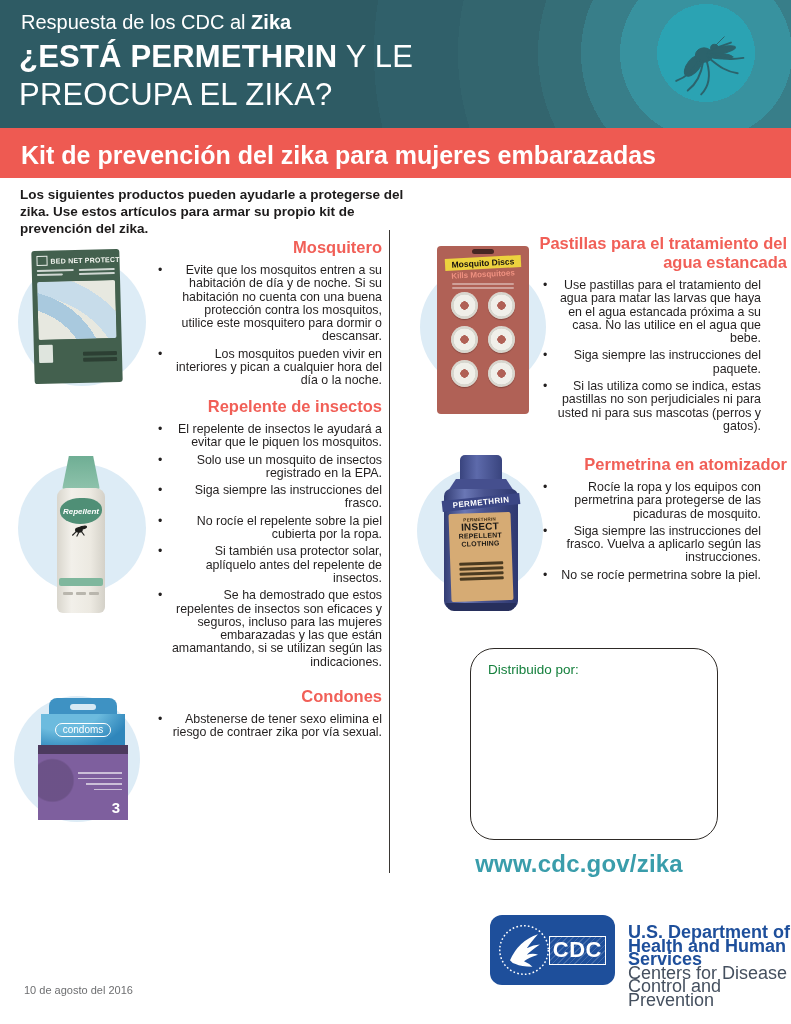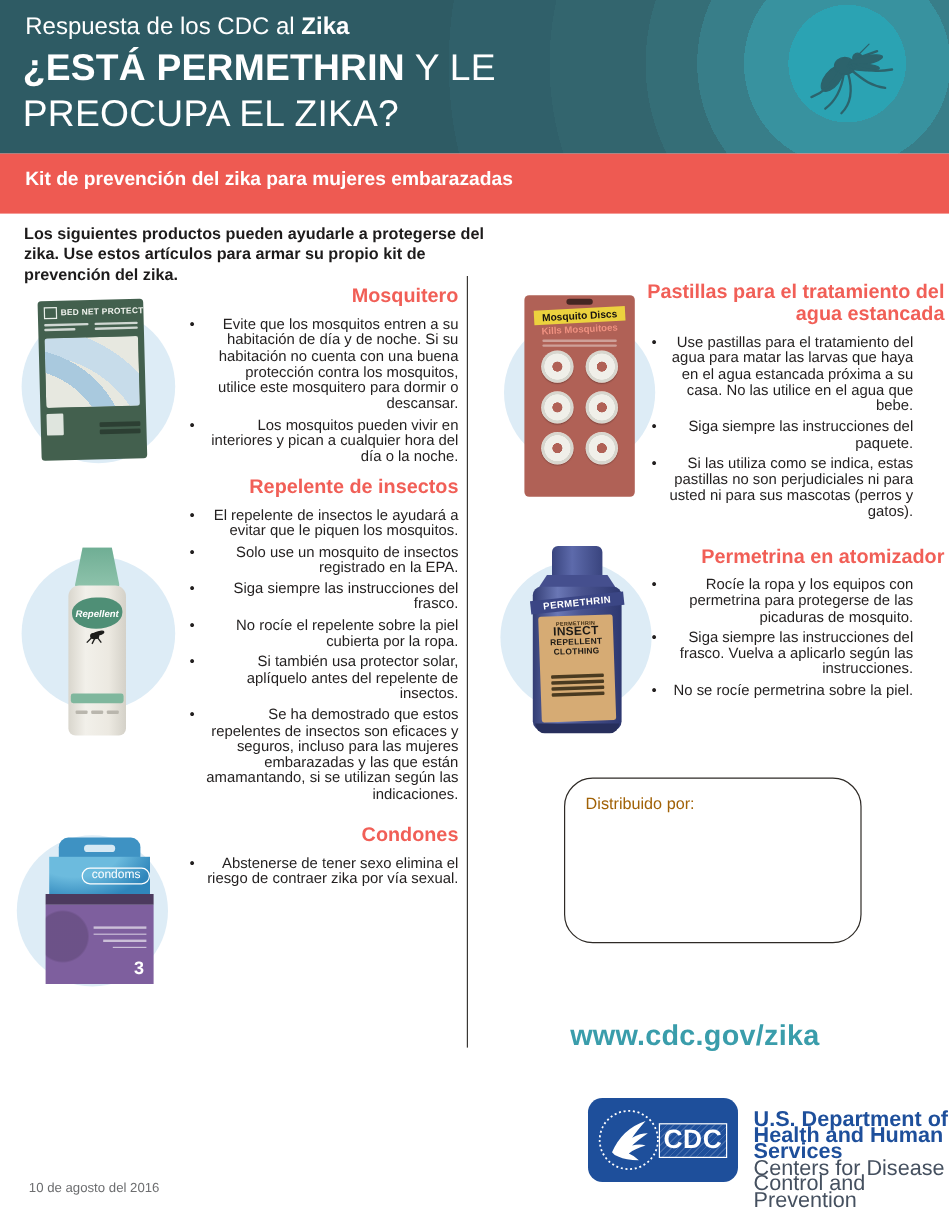--- a/index.html
+++ b/index.html
@@ -21,21 +21,21 @@
         #33656e 168px 248px,
         #30606a 248px 332px,
         #2e5b64 332px 100%);}
   .kicker{position:absolute;left:21px;top:11px;font-size:20px;color:#fff;font-weight:400;}
   .kicker b{font-weight:700;margin-top:28px;}
   .title{position:absolute;left:19px;top:38px;font-size:31px;line-height:38px;color:#fff;font-weight:400;letter-spacing:.2px;}
   .title .strong{font-weight:700;}
   .mosquito{position:absolute;left:657px;top:8px;}
 
   .band{position:absolute;left:0;top:128px;width:791px;height:50px;background:var(--coral);}
-  .band-text{position:absolute;left:21px;top:13px;font-size:16px;font-weight:700;color:#fff;}
+  .band-text{position:absolute;left:21px;top:13px;font-size:25px;font-weight:700;color:#fff;}
 
   .intro{position:absolute;left:20px;top:186px;width:402px;font-size:13.5px;line-height:17px;font-weight:700;color:#1d1b1b;}
 
   
   .divider{position:absolute;left:389px;top:230px;width:1px;height:643px;background:#3a3734;}
   .sec{position:absolute;text-align:right;}
   .sec-title{margin:0 0 7px;font-size:16.5px;line-height:19px;font-weight:700;color:var(--heading);}
   .bullets{list-style:none;margin:0 0 0 8px;padding:0;}
   .bullets li{position:relative;padding-left:13px;font-size:12.4px;line-height:13.3px;margin-bottom:4px;color:var(--ink);}
   .bullets li::before{content:"•";position:absolute;left:0;top:0;}
@@ -79,21 +79,21 @@
   .bt-band{position:absolute;left:2px;top:122px;width:44px;height:8px;background:#7fb79d;border-radius:2px;}
   .bt-small{position:absolute;left:6px;top:136px;width:36px;display:flex;gap:3px;}
   .bt-small i{flex:1;height:3px;background:#b9b6ad;border-radius:1px;}
 
   
   .condoms{left:38px;top:698px;width:90px;height:122px;}
   .cd-tab{position:absolute;left:11px;top:0;width:68px;height:18px;background:#3e92c3;border-radius:8px 8px 0 0;}
   .cd-slot{position:absolute;left:21px;top:6px;width:26px;height:6px;background:#d6e9f4;border-radius:3px;}
   .cd-top{position:absolute;left:3px;top:16px;width:84px;height:32px;
     background:radial-gradient(ellipse at 25% -30%, #6cbbde 0 45%, #2f86bb 80%);
-    display:flex;align-items:center;justify-content:flex-end;}
+    display:flex;align-items:center;justify-content:center;}
   .cd-pill{border:1.5px solid #fff;border-radius:10px;color:#fff;font-size:10px;padding:0 7px 1px;}
   .cd-strip{position:absolute;left:0;top:47px;width:90px;height:9px;background:#4c3a5e;}
   .cd-body{position:absolute;left:0;top:56px;width:90px;height:66px;background:#7e5f9e;
     background-image:radial-gradient(circle at 16% 40%, rgba(0,0,0,.14) 0 24%, transparent 26%);}
   .cd-lines{position:absolute;right:6px;top:18px;display:flex;flex-direction:column;gap:4px;align-items:flex-end;}
   .cd-lines i{height:1.5px;background:rgba(255,255,255,.6);display:block;}
   .cd-lines i:nth-child(1){width:44px;} .cd-lines i:nth-child(2){width:44px;}
   .cd-lines i:nth-child(3){width:36px;} .cd-lines i:nth-child(4){width:28px;}
   .cd-count{position:absolute;right:8px;bottom:4px;color:#fff;font-size:15px;font-weight:700;}
 
@@ -125,22 +125,22 @@
   .sp-label{position:absolute;left:6px;top:58px;width:62px;height:88px;background:#d6ab74;
     transform:rotate(-2deg);border-radius:2px;box-sizing:border-box;padding:4px 3px;text-align:center;}
   .sp-tiny{font-size:4.5px;font-weight:700;color:#3d2b12;letter-spacing:.3px;}
   .sp-big{font-size:10px;line-height:10px;font-weight:700;color:#1d1a16;letter-spacing:.2px;}
   .sp-mid{font-size:7px;line-height:8px;font-weight:700;color:#1d1a16;letter-spacing:.2px;}
   .sp-bars{margin-top:14px;}
   .sp-bars i{display:block;height:3px;background:#4a3a20;margin:0 6px 2px;border-radius:1px;}
   .sp-bottom{position:absolute;left:2px;top:148px;width:70px;height:8px;background:#272f5c;border-radius:0 0 8px 8px;}
 
   
-  .dist-box{position:absolute;left:470px;top:648px;width:248px;height:138px;box-sizing:border-box;
-    border:1.5px solid #2e2a26;border-radius:24px;padding:13px 17px;font-size:13.5px;color:#a16207;}
+  .dist-box{position:absolute;left:470px;top:648px;width:248px;height:192px;box-sizing:border-box;
+    border:1.5px solid #2e2a26;border-radius:24px;padding:13px 17px;font-size:13.5px;color:#15803d;}
   .url{position:absolute;left:455px;top:850px;width:248px;text-align:center;
     font-size:24px;font-weight:700;color:var(--link);text-decoration:none;letter-spacing:.2px;}
   .logo-box{position:absolute;left:490px;top:915px;width:125px;height:70px;background:var(--cdc-blue);border-radius:12px;}
   .seal{position:absolute;left:6px;top:7px;}
   .cdc-letters{position:absolute;right:9px;top:21px;color:#fff;font-size:22px;font-weight:700;letter-spacing:.5px;
     border:1.5px solid #fff;padding:0 3px 1px;
     background:repeating-linear-gradient(135deg, rgba(255,255,255,.15) 0 1px, transparent 1px 4px);}
   .logo-text{position:absolute;left:628px;top:926px;font-size:18px;line-height:13.5px;}
   .logo-text .b{font-weight:700;color:var(--cdc-blue);}
   .logo-text .r{font-weight:400;color:#45505f;}

